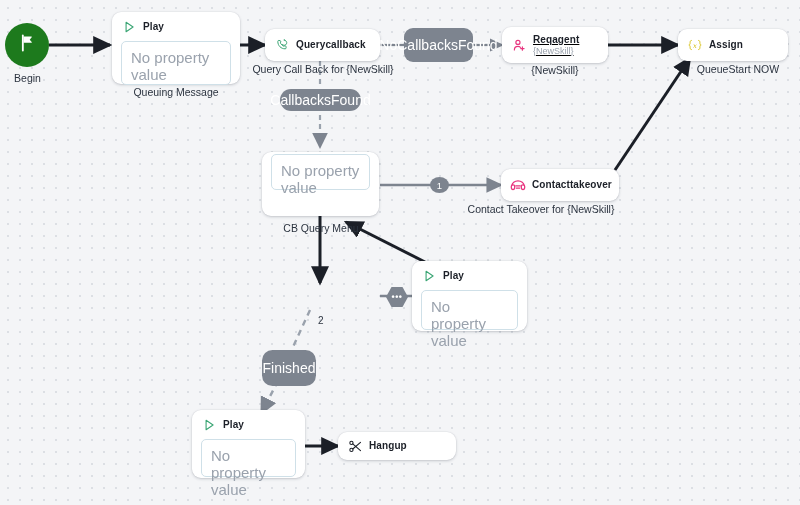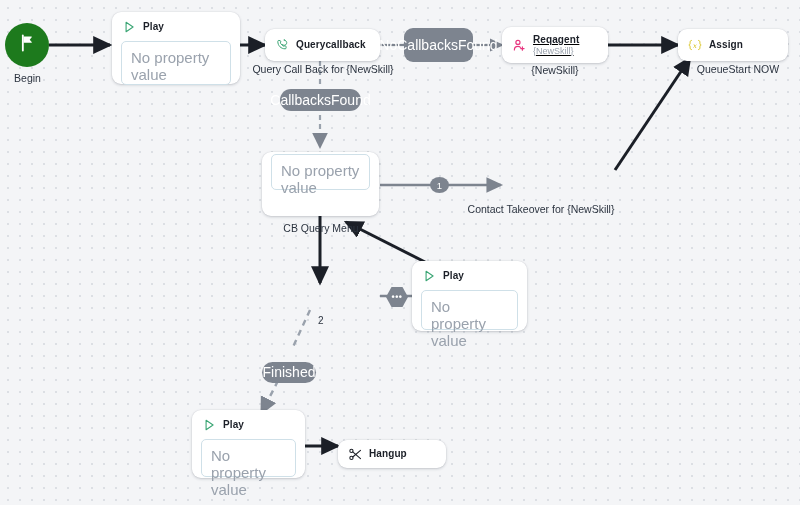--- a/index.html
+++ b/index.html
@@ -210,20 +210,21 @@
         <svg width="14" height="14" viewBox="0 0 24 24">
           <path d="M7 4 L19 12 L7 20 Z" fill="none" stroke="#3aa574" stroke-width="1.9" stroke-linejoin="round"></path>
         </svg>
       </span>
       <span class="node-title">Play</span>
     </div>
     <div class="prop-box">
       <span class="prop-text">No property value</span>
     </div>
   </div>
+  <div class="caption" style="left:106px; top:86px; width:140px;">Queuing Message</div>
 
   <div class="node simple" style="left:265px; top:29px; width:115px; height:32px;">
     <div class="node-head">
       <span class="node-icon">
         <svg width="15" height="15" viewBox="0 0 24 24">
           <path d="M4.5 5.5 c0-1 .8-1.8 1.7-1.6 l2.1 .4 c.7 .1 1.1 .8 .9 1.5 l-.5 1.9 c-.1 .5 .05 1 .45 1.3 l3.6 3.6 c.35 .4 .85 .55 1.35 .4 l1.85-.5 c.7-.2 1.4 .25 1.5 .95 l.4 2.1 c.2 .95-.6 1.75-1.6 1.75 C9.5 17.3 4.5 12.3 4.5 5.5 z" fill="none" stroke="#3aa574" stroke-width="1.6"></path>
           <path d="M14.5 3.2 a4.3 4.3 0 1 1 -3.1 7.3" fill="none" stroke="#3aa574" stroke-width="1.6" stroke-linecap="round"></path>
           <path d="M15.3 1.6 L14.1 3.4 L16.2 4.1 Z" fill="#3aa574"></path>
         </svg>
       </span>
@@ -269,20 +270,33 @@
 
   <div class="node" style="left:262px; top:152px; width:117px; height:64px;">
     <div class="prop-box" style="height:36px;">
       <span class="prop-text">No property value</span>
     </div>
   </div>
   <div class="caption" style="left:261px; top:222px; width:120px;">CB Query Menu</div>
 
   <div class="badge-num" style="left:430px; top:177px;">1</div>
 
+  <div class="node simple" style="left:501px; top:169px; width:118px; height:32px;">
+    <div class="node-head">
+      <span class="node-icon">
+        <svg width="16" height="15" viewBox="0 0 24 22">
+          <path d="M3 11 a9 7 0 0 1 18 0" fill="none" stroke="#e8357f" stroke-width="1.9"></path>
+          <rect x="2" y="10" width="5" height="7" rx="2.2" fill="none" stroke="#e8357f" stroke-width="1.9"></rect>
+          <rect x="17" y="10" width="5" height="7" rx="2.2" fill="none" stroke="#e8357f" stroke-width="1.9"></rect>
+          <path d="M8.5 11.5 h7 M9.5 15 h5" stroke="#e8357f" stroke-width="1.7" stroke-linecap="round"></path>
+        </svg>
+      </span>
+      <span class="node-title">Contacttakeover</span>
+    </div>
+  </div>
   <div class="caption" style="left:461px; top:203px; width:160px;">Contact Takeover for {NewSkill}</div>
 
 
   <div class="edge-label" style="left:318px; top:315px;">2</div>
 
   <div class="badge-dots" style="left:386px; top:287px;">•••</div>
 
   <div class="node" style="left:412px; top:261px; width:115px; height:70px;">
     <div class="node-head">
       <span class="node-icon">
@@ -290,37 +304,37 @@
           <path d="M7 4 L19 12 L7 20 Z" fill="none" stroke="#3aa574" stroke-width="1.9" stroke-linejoin="round"></path>
         </svg>
       </span>
       <span class="node-title">Play</span>
     </div>
     <div class="prop-box" style="height:40px;">
       <span class="prop-text">No property value</span>
     </div>
   </div>
 
-  <div class="pill" style="left:262px; top:362px; width:54px; height:21px; border-radius:10.5px;">Finished</div>
+  <div class="pill" style="left:262px; top:350px; width:54px; height:36px; border-radius:10.5px;">Finished</div>
 
   <div class="node" style="left:192px; top:410px; width:113px; height:68px;">
     <div class="node-head">
       <span class="node-icon">
         <svg width="14" height="14" viewBox="0 0 24 24">
           <path d="M7 4 L19 12 L7 20 Z" fill="none" stroke="#3aa574" stroke-width="1.9" stroke-linejoin="round"></path>
         </svg>
       </span>
       <span class="node-title">Play</span>
     </div>
     <div class="prop-box" style="height:38px;">
       <span class="prop-text">No property value</span>
     </div>
   </div>
 
-  <div class="node simple" style="left:338px; top:432px; width:108px; height:28px;margin-top:8px;">
+  <div class="node simple" style="left:338px; top:432px; width:118px; height:28px;">
     <div class="node-head">
       <span class="node-icon">
         <svg width="15" height="15" viewBox="0 0 24 24">
           <circle cx="5.5" cy="17.5" r="2.6" fill="none" stroke="#1b1f27" stroke-width="1.7"></circle>
           <circle cx="5.5" cy="6.2" r="2.6" fill="none" stroke="#1b1f27" stroke-width="1.7"></circle>
           <path d="M7.6 7.8 L20 18.5 M7.6 16 L20 5.3" stroke="#1b1f27" stroke-width="1.7" stroke-linecap="round"></path>
         </svg>
       </span>
       <span class="node-title">Hangup</span>
     </div>

